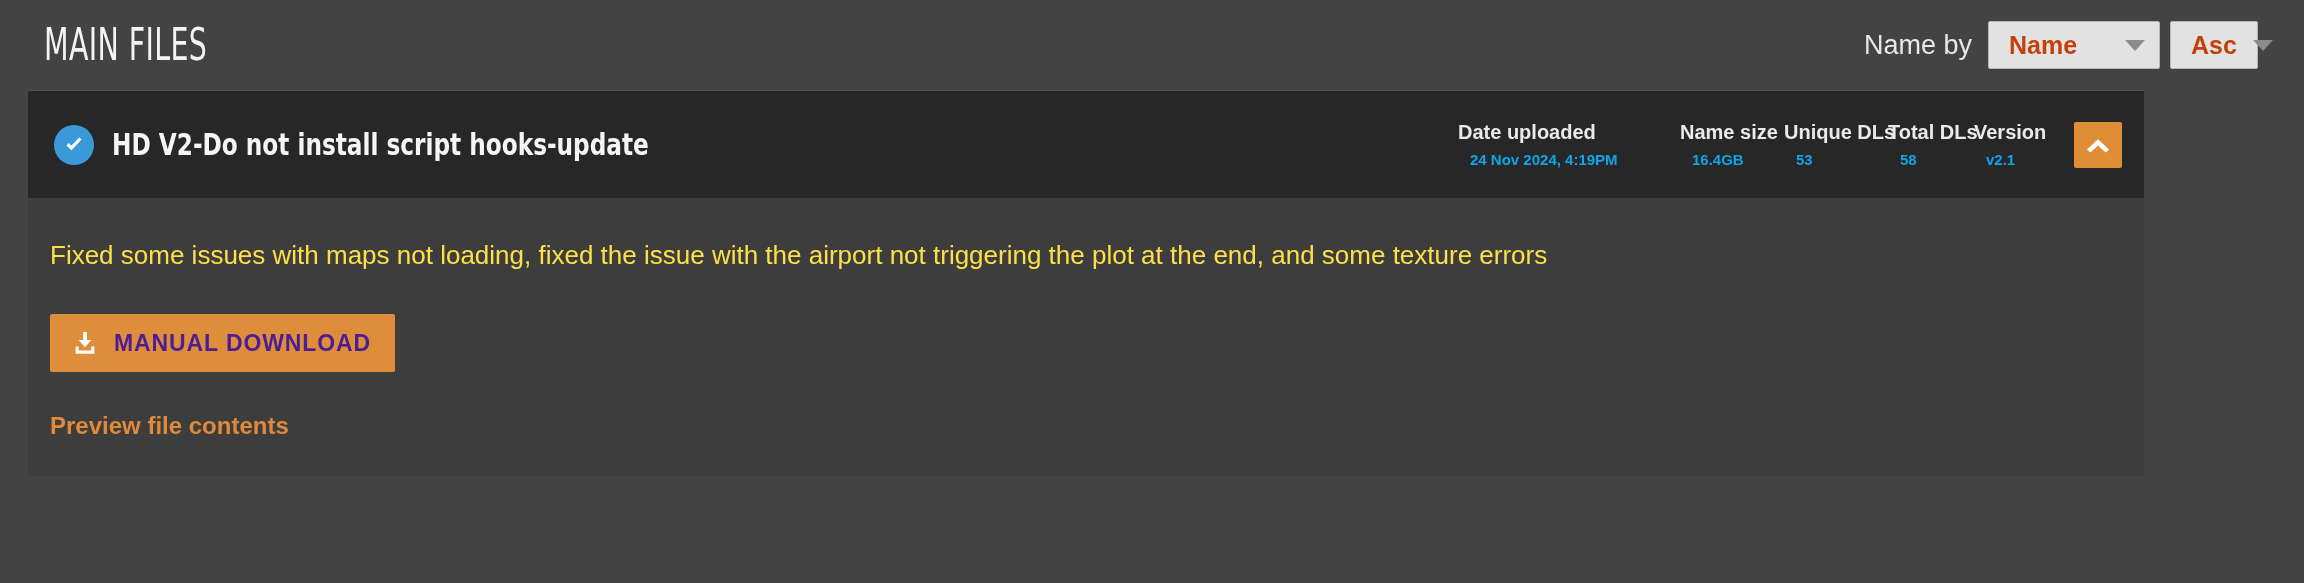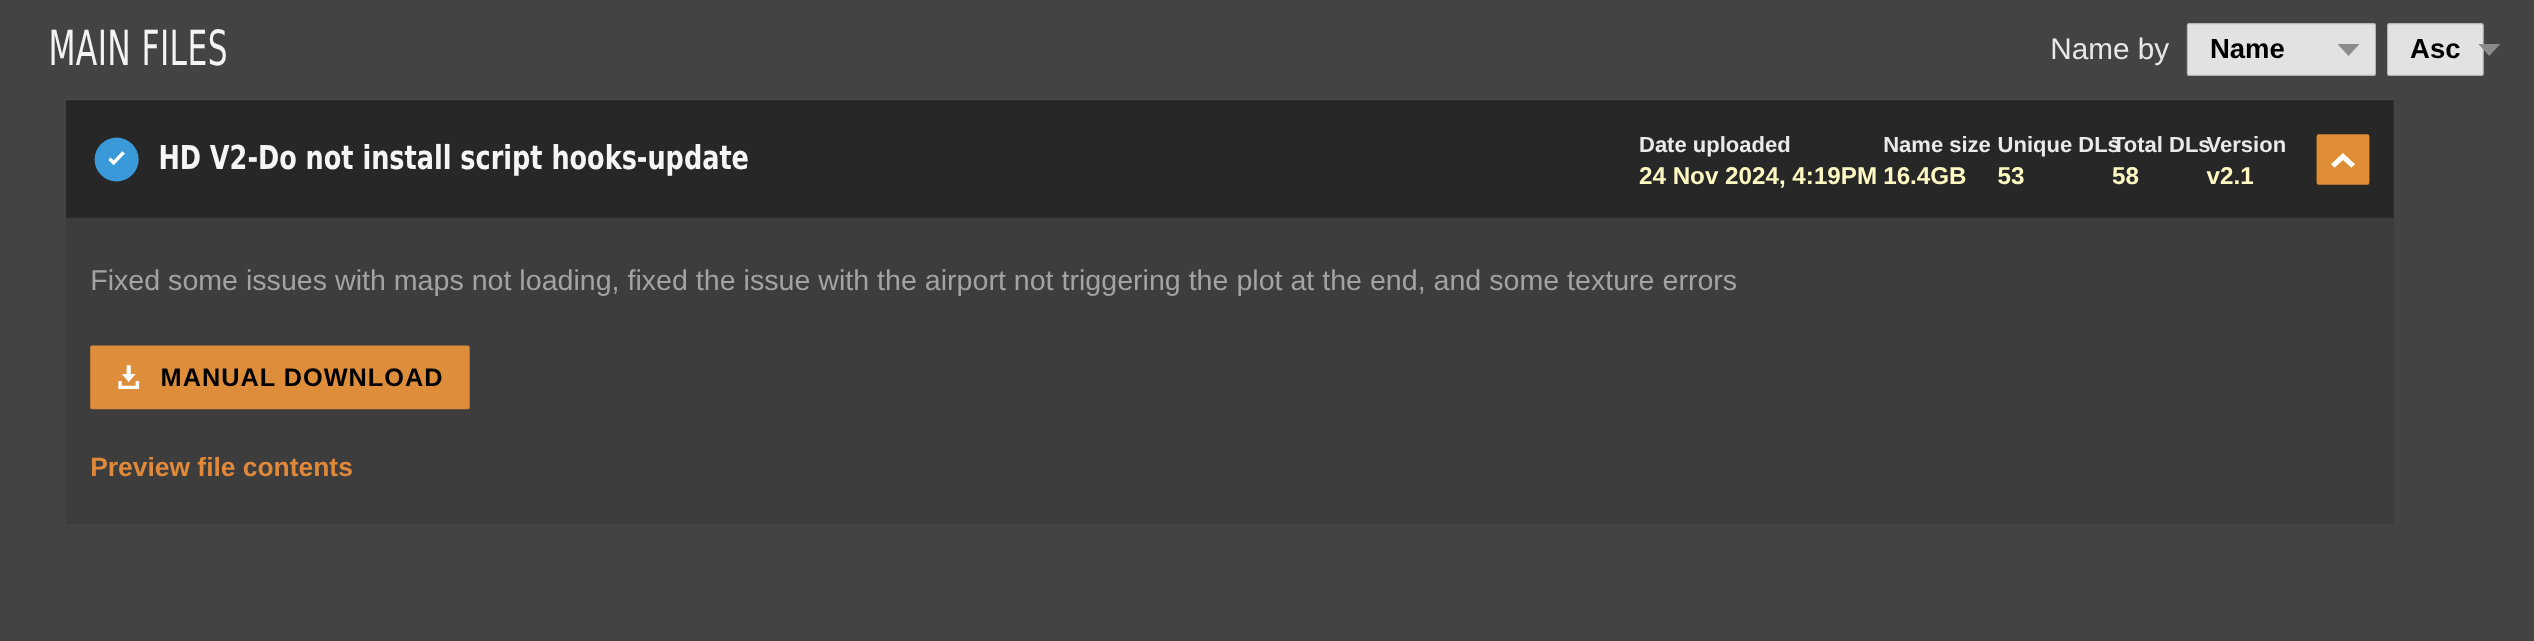--- a/index.html
+++ b/index.html
@@ -59,42 +59,42 @@
 
   .select-box {
     background: #e2e2e2;
     border: 1px solid #b5b5b5;
     border-radius: 2px;
     height: 48px;
     display: flex;
     align-items: center;
     justify-content: space-between;
     padding: 0 14px 0 20px;
-    color: #000000;
+    color: #c2410c;
     font-size: 25px;
     font-weight: 700;
     white-space: nowrap;
   }
 
   .select-name { width: 172px; }
   .select-dir  { width: 88px; margin-left: 10px; }
 
   .select-box .caret {
     width: 0; height: 0;
     border-left: 10px solid transparent;
     border-right: 10px solid transparent;
     border-top: 11px solid #8b8b8b;
     margin-left: 16px;
     flex: 0 0 auto;
   }
 
   
   .file-card {
     position: absolute;
-    left: 60px;
+    left: 28px;
     top: 90px;
     width: 2116px;
     background: #3d3d3d;
     border-top: 1px solid #4e4e4e;
   }
 
   .card-head {
     position: relative;
     background: #272727;
     height: 107px;
@@ -146,24 +146,25 @@
     justify-content: flex-end;
     white-space: nowrap;
   }
   .meta-col .meta-label {
     font-size: 20px;
     font-weight: 700;
     color: #eaeaea;
     line-height: 27px;
   }
   .meta-col .meta-value {
-    font-size: 22px;
-    font-weight: 700;
-    color: #fef9c3;
+    font-size: 15px;
+    font-weight: 700;
+    color: #0ea5e9;
     line-height: 28px;
+    margin-left: 12px;
   }
 
   .col-date    { width: 222px; }
   .col-size    { width: 104px; }
   .col-unique  { width: 104px; }
   .col-total   { width: 86px; }
   .col-version { width: 88px; }
 
   .collapse-btn {
     width: 48px;
@@ -182,40 +183,40 @@
 
   
   .card-body {
     padding: 40px 30px 36px 22px;
     background: #3d3d3d;
   }
 
   .change-log {
     font-size: 26px;
     line-height: 34px;
-    color: #a3a3a3;
+    color: #fde047;
     margin: 0 0 42px 0;
   }
 
   .download-btn {
     display: inline-flex;
     align-items: center;
     gap: 16px;
     background: #de8e3b;
     border: none;
     border-radius: 2px;
     height: 58px;
     padding: 0 24px 0 22px;
     cursor: pointer;
   }
   .download-btn .dl-label {
     font-size: 23px;
     font-weight: 700;
     letter-spacing: 0.9px;
-    color: #000000;
+    color: #4c1d95;
     white-space: nowrap;
   }
   .download-btn svg { display: block; }
 
   .preview-link {
     display: block;
     margin-top: 40px;
     font-size: 24px;
     font-weight: 700;
     color: #e0893a;

